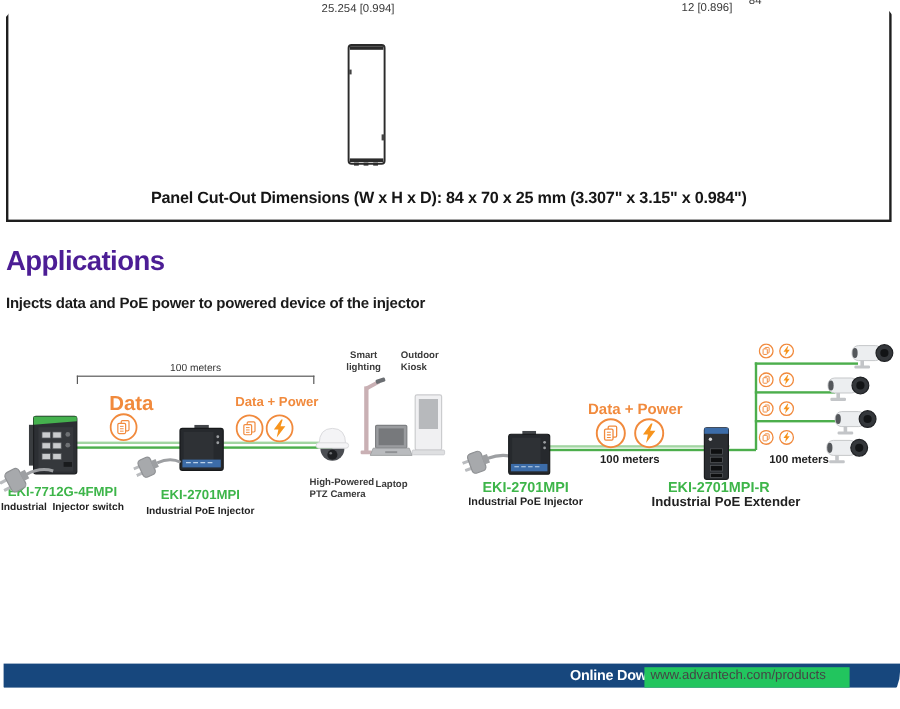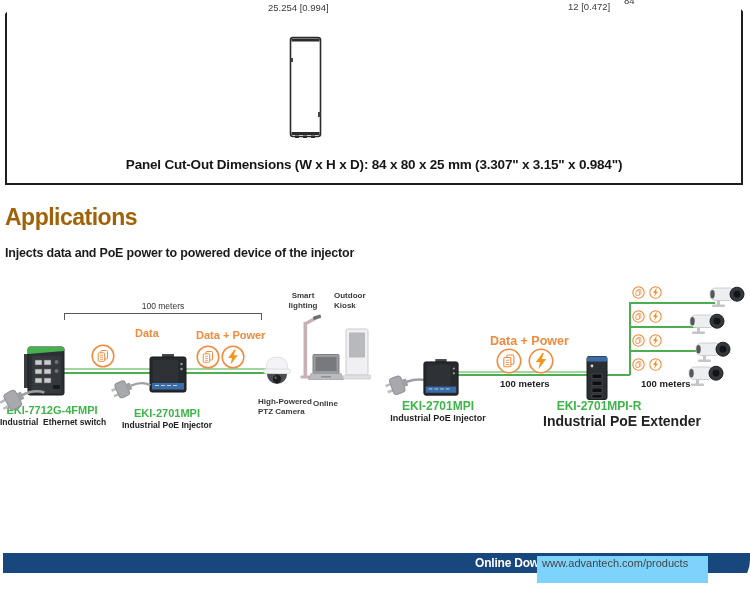--- a/index.html
+++ b/index.html
@@ -12,21 +12,21 @@
                border:2px solid #1e1e1e; background:#fff; }
   .dim-text { position:absolute; font-size:9.5px; color:#3a3a3a; white-space:nowrap; }
   .dim-frag-clip { position:absolute; left:624px; top:0; height:8px; width:18px; overflow:hidden; }
   .dim-frag-clip span { display:block; font-size:9.5px; color:#3a3a3a; margin-top:-5px; }
   .sideview { position:absolute; left:289px; top:36px; }
   .panel-caption { position:absolute; left:5px; top:157px; width:738px; text-align:center;
                    font-size:13.5px; font-weight:bold; letter-spacing:-0.2px; color:#161616; }
 
   
   .app-title { position:absolute; left:5px; top:204px; font-size:23px; font-weight:bold;
-               letter-spacing:-0.5px; color:#a16207; }
+               letter-spacing:-0.5px; color:#4c1d95; }
   .sub-head { position:absolute; font-size:12.5px; font-weight:bold; letter-spacing:-0.2px;
               color:#1b1b1b; line-height:14.5px; }
 
   .lbl-orange { position:absolute; font-weight:bold; color:#f18a3d; white-space:nowrap; }
   .lbl-green { position:absolute; font-weight:bold; color:#3db549; text-align:center; white-space:nowrap; }
   .lbl-desc { position:absolute; font-weight:bold; color:#222; text-align:center; white-space:pre; }
   .lbl-endpoint { position:absolute; font-size:8px; font-weight:bold; color:#3a3a3a;
                   line-height:9.5px; white-space:pre-line; }
   .meters-small { position:absolute; font-size:8.5px; color:#333; text-align:center; }
   .meters-bold { position:absolute; font-size:9.5px; font-weight:bold; color:#222; white-space:nowrap; }
@@ -36,58 +36,58 @@
 
   .gline { position:absolute; background:#4cae4c; z-index:1; }
   .gline-light { position:absolute; background:#a2d5a2; z-index:1; }
   .dev { position:absolute; z-index:2; }
   .circ-icon { position:absolute; z-index:3; }
 
   
   .footer-bar { position:absolute; left:3px; right:0; top:553px; height:20px; background:#17477d; }
   .footer-label { position:absolute; left:430px; top:556px; width:100px; text-align:right;
                   font-size:12px; font-weight:bold; color:#ffffff; letter-spacing:-0.2px;margin-left:40px; }
-  .footer-urlbox { position:absolute; left:537px; top:555.5px; width:171px; height:27px;
-                   background:#7dd3fc; font-size:11px; color:#454545; line-height:15.5px;
+  .footer-urlbox { position:absolute; left:537px; top:555.5px; width:171px; height:17px;
+                   background:#22c55e; font-size:11px; color:#454545; line-height:15.5px;
                    padding-left:5px; white-space:nowrap; overflow:hidden; }
 </style>
 </head>
 <body>
 
 <div id="page">
 
   <div class="panel-box"></div>
 
   <span class="dim-text" style="left:268px; top:2px;">25.254 [0.994]</span>
-  <span class="dim-text" style="left:568px; top:1px;">12 [0.472]</span>
+  <span class="dim-text" style="left:568px; top:1px;">12 [0.896]</span>
   <span class="dim-frag-clip">
     <span>84</span>
   </span>
 
   <svg class="sideview" width="34" height="103" viewBox="0 0 34 103">
     <rect x="1.5" y="1.5" width="30" height="99" rx="2.5" fill="#ffffff" stroke="#2b2b2b" stroke-width="1.6"></rect>
     <rect x="2.5" y="2.5" width="28" height="3" fill="#2b2b2b"></rect>
     <rect x="2.5" y="96" width="28" height="3" fill="#2b2b2b"></rect>
     <rect x="6" y="99.5" width="4" height="2.5" fill="#2b2b2b"></rect>
     <rect x="14" y="99.5" width="4" height="2.5" fill="#2b2b2b"></rect>
     <rect x="22" y="99.5" width="4" height="2.5" fill="#2b2b2b"></rect>
     <rect x="2" y="22" width="2" height="4" fill="#444"></rect>
     <rect x="29" y="76" width="2.5" height="5" fill="#444"></rect>
   </svg>
 
-  <div class="panel-caption">Panel Cut-Out Dimensions (W x H x D): 84 x 80 x 25 mm (3.307" x 3.15" x 0.984")</div>
+  <div class="panel-caption">Panel Cut-Out Dimensions (W x H x D): 84 x 70 x 25 mm (3.307" x 3.15" x 0.984")</div>
 
   <div class="app-title">Applications</div>
 
   <div class="sub-head" style="left:5px; top:246px; width:375px;">Injects data and PoE power to powered device of the injector</div>
 
   <div class="meters-small" style="left:64px; top:301px; width:198px;">100 meters</div>
   <div class="bracket"></div>
 
-  <span class="lbl-orange" style="left:91px; top:327px; font-size:11px;margin-left:44px;">Data</span>
+  <span class="lbl-orange" style="left:91px; top:327px; font-size:17px;">Data</span>
   <span class="lbl-orange" style="left:196px; top:329px; font-size:11px;">Data + Power</span>
 
   <svg class="circ-icon" style="left:91px; top:344px;" width="24" height="24" viewBox="0 0 24 24">
     <circle cx="12" cy="12" r="10.8" fill="#fff" stroke="#f18a3d" stroke-width="1.5"></circle>
     <rect x="10" y="6.5" width="6.5" height="8.5" rx="1" fill="#fff" stroke="#f18a3d" stroke-width="1"></rect>
     <rect x="7.2" y="8.8" width="6.5" height="8.5" rx="1" fill="#fff" stroke="#f18a3d" stroke-width="1"></rect>
     <path d="M9 11.3h3 M9 13.3h3 M9 15.3h3" stroke="#f18a3d" stroke-width="0.8"></path>
   </svg>
   <svg class="circ-icon" style="left:196px; top:345px;" width="24" height="24" viewBox="0 0 24 24">
     <circle cx="12" cy="12" r="10.8" fill="#fff" stroke="#f18a3d" stroke-width="1.5"></circle>
@@ -172,24 +172,24 @@
     <rect x="7" y="4.5" width="16" height="25" fill="#b7b9bc"></rect>
     <rect x="1.5" y="47" width="27" height="4" rx="1" fill="#dedfe1" stroke="#c6c7ca" stroke-width="0.7"></rect>
   </svg>
 
   <div class="lbl-endpoint" style="left:283px; top:291px; width:40px; text-align:center;">Smart
 lighting</div>
   <div class="lbl-endpoint" style="left:334px; top:291px; width:40px; text-align:left;">Outdoor
 Kiosk</div>
   <div class="lbl-endpoint" style="left:258px; top:397px; width:62px;">High-Powered
 PTZ Camera</div>
-  <div class="lbl-endpoint" style="left:313px; top:399px; width:40px;">Online</div>
+  <div class="lbl-endpoint" style="left:313px; top:399px; width:40px;">Laptop</div>
 
   <div class="lbl-green" style="left:4px; top:404px; width:96px; font-size:11px;">EKI-7712G-4FMPI</div>
-  <div class="lbl-desc" style="left:0px; top:416.5px; width:104px; font-size:8.5px;">Industrial  Ethernet switch</div>
+  <div class="lbl-desc" style="left:0px; top:416.5px; width:104px; font-size:8.5px;">Industrial  Injector switch</div>
   <div class="lbl-green" style="left:119px; top:407px; width:96px; font-size:11px;">EKI-2701MPI</div>
   <div class="lbl-desc" style="left:115px; top:419.5px; width:104px; font-size:8.5px;">Industrial PoE Injector</div>
 
   <span class="lbl-orange" style="left:490px; top:334px; font-size:12.5px;">Data + Power</span>
 
   <svg class="circ-icon" style="left:496px; top:348px;" width="26" height="26" viewBox="0 0 24 24">
     <circle cx="12" cy="12" r="10.8" fill="#fff" stroke="#f18a3d" stroke-width="1.5"></circle>
     <rect x="10" y="6.5" width="6.5" height="8.5" rx="1" fill="#fff" stroke="#f18a3d" stroke-width="1"></rect>
     <rect x="7.2" y="8.8" width="6.5" height="8.5" rx="1" fill="#fff" stroke="#f18a3d" stroke-width="1"></rect>
     <path d="M9 11.3h3 M9 13.3h3 M9 15.3h3" stroke="#f18a3d" stroke-width="0.8"></path>
@@ -303,19 +303,19 @@
     <circle cx="29" cy="12.2" r="7" fill="#34373b" stroke="#1f2124" stroke-width="1"></circle>
     <circle cx="29" cy="12.2" r="3.4" fill="#121416"></circle>
   </svg>
 
   <span class="meters-bold" style="left:500px; top:378px;">100 meters</span>
   <span class="meters-bold" style="left:641px; top:378px;">100 meters</span>
 
   <div class="lbl-green" style="left:390px; top:399px; width:96px; font-size:12px;">EKI-2701MPI</div>
   <div class="lbl-desc" style="left:384px; top:412.5px; width:108px; font-size:9px;">Industrial PoE Injector</div>
   <div class="lbl-green" style="left:549px; top:399px; width:100px; font-size:12px;">EKI-2701MPI-R</div>
-  <div class="lbl-desc" style="left:543px; top:412.5px; width:112px; font-size:14px;">Industrial PoE Extender</div>
+  <div class="lbl-desc" style="left:543px; top:412.5px; width:112px; font-size:11px;">Industrial PoE Extender</div>
 
   <div class="footer-bar"></div>
   <div class="footer-label">Online Download</div>
   <div class="footer-urlbox">www.advantech.com/products</div>
 
 </div>
 
 </body></html>

